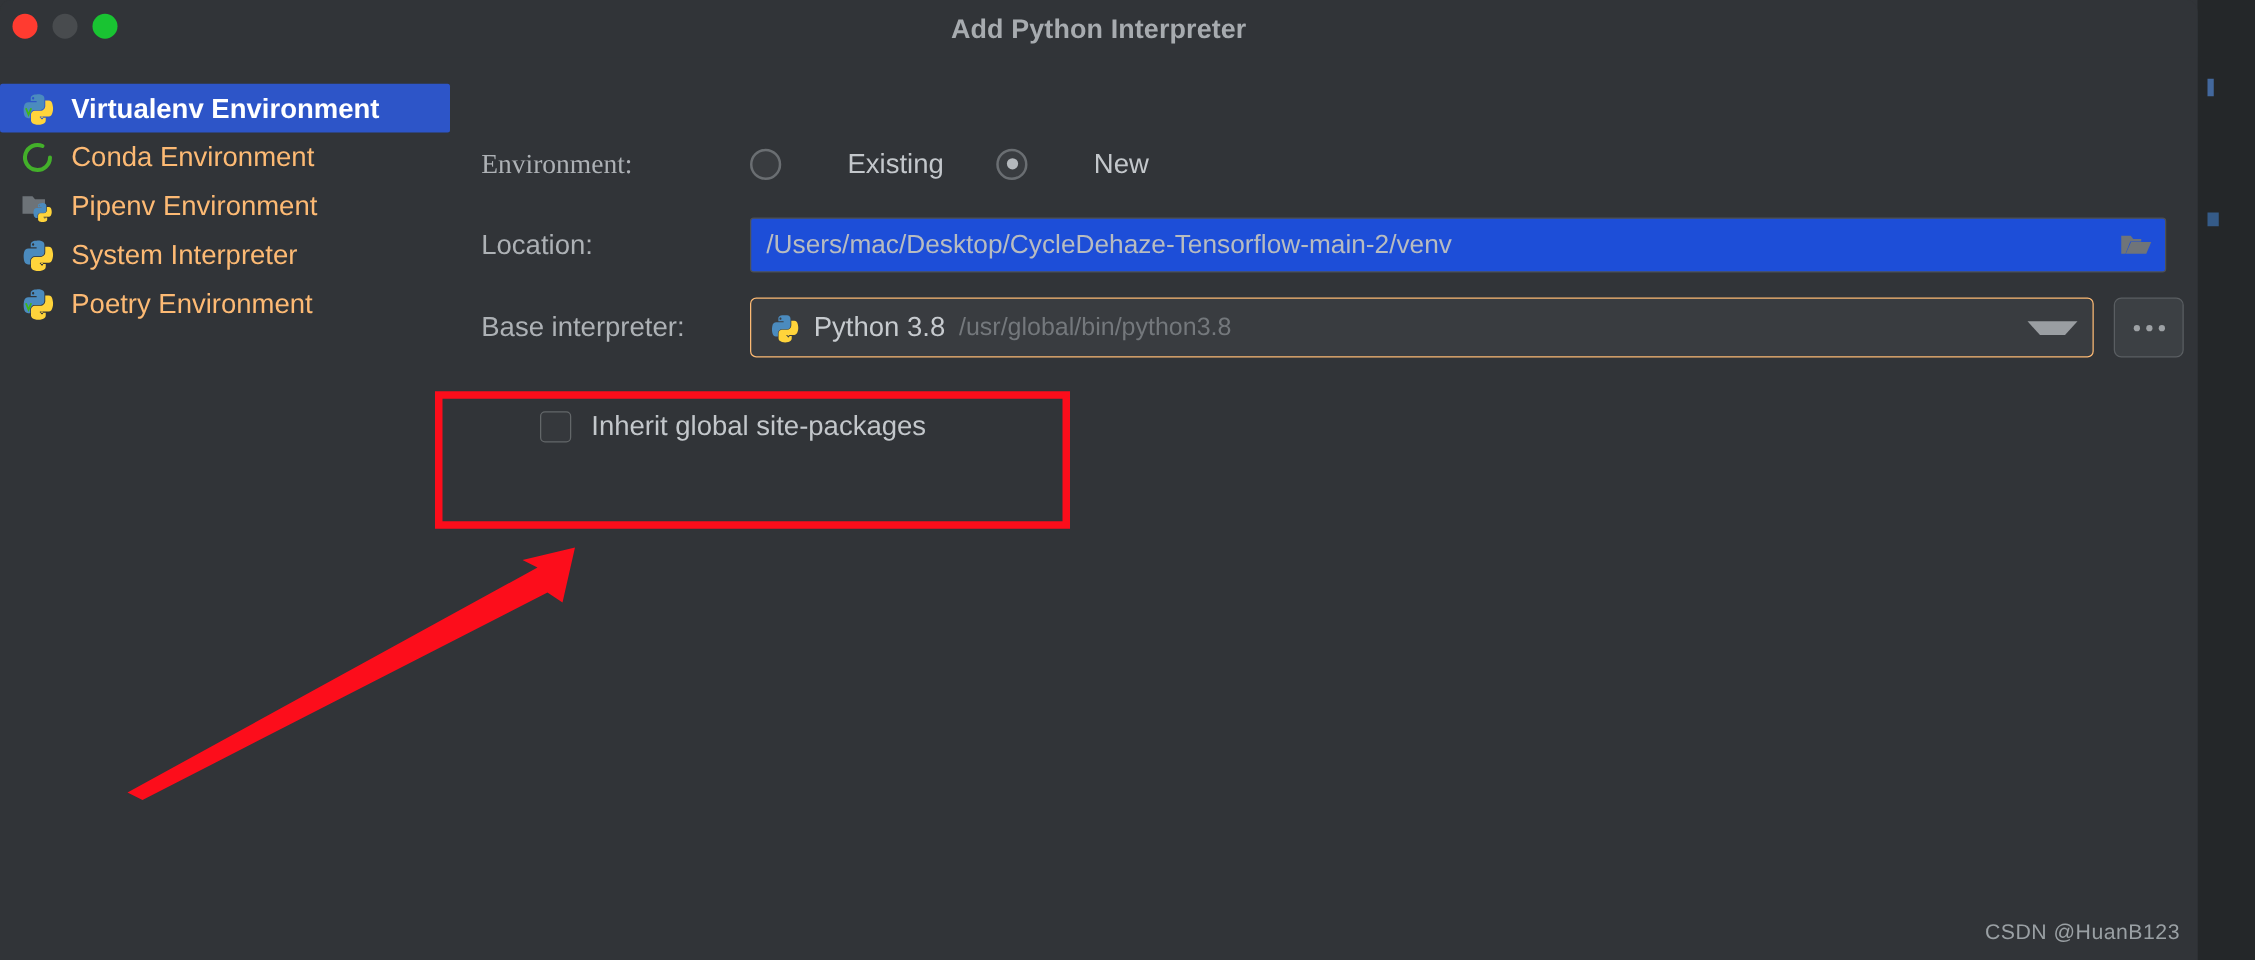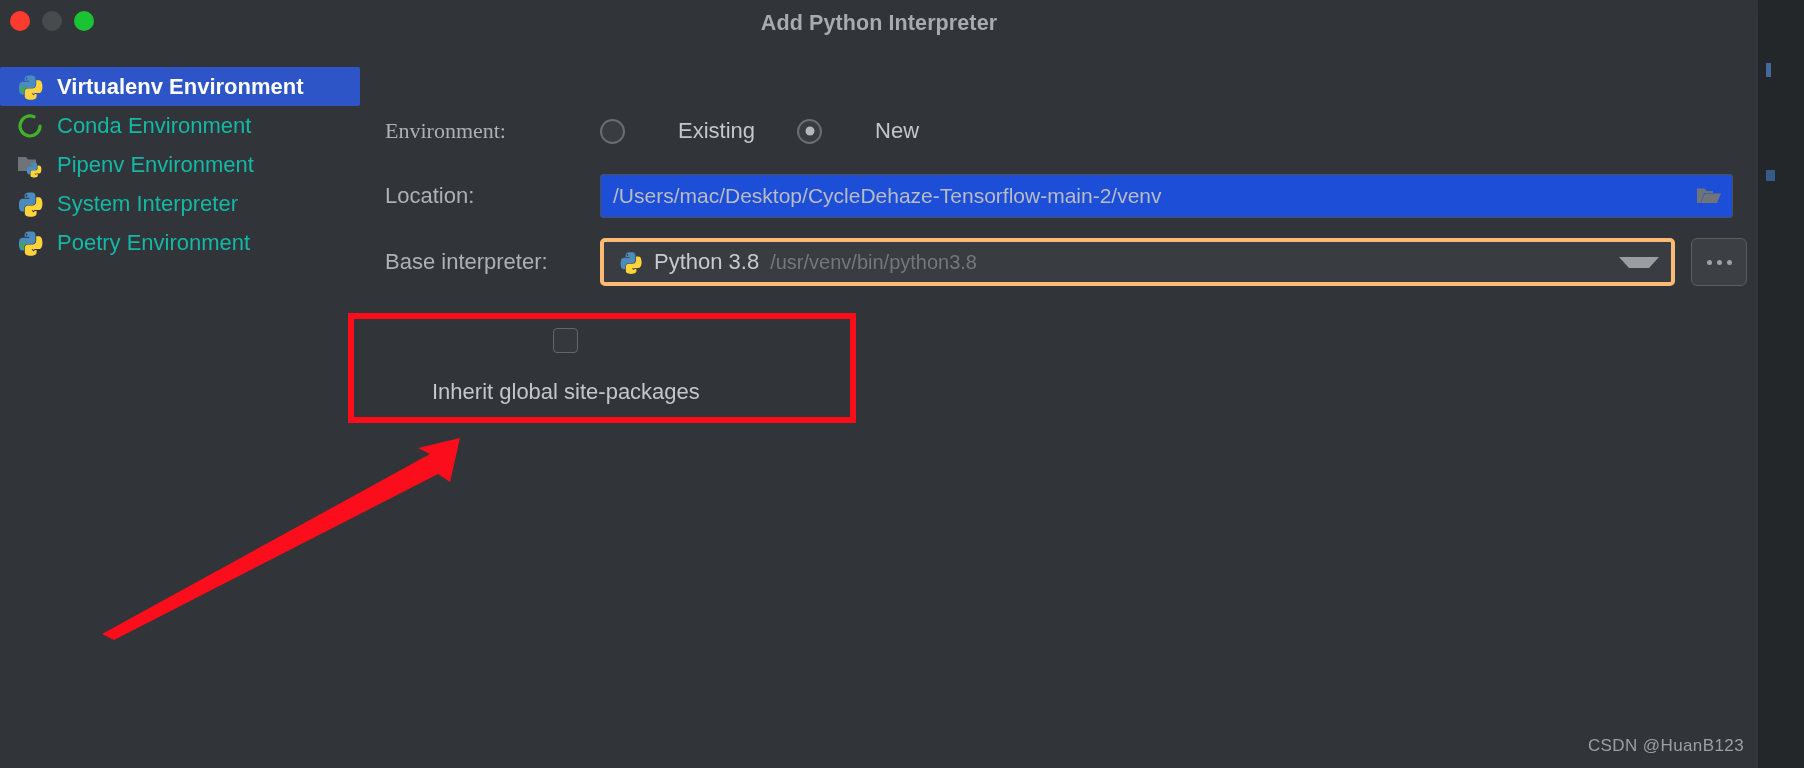--- a/index.html
+++ b/index.html
@@ -99,21 +99,21 @@
     box-sizing: border-box;
     gap: 13px;
   }
   .side-item.selected {
     background: #2d55c8;
     width: 360px;
     border-radius: 2px;
   }
   .side-label {
     font-size: 22px;
-    color: #14b8a6;
+    color: #fdba74;
     white-space: nowrap;
   }
   .side-item.selected .side-label {
     color: #ffffff;
     font-weight: bold;
   }
   .side-icon {
     width: 28px; height: 28px;
     flex: 0 0 28px;
     position: relative;
@@ -197,21 +197,21 @@
     overflow: hidden;
     flex: 1;
   }
   .folder-icon { width: 26px; height: 22px; flex: 0 0 26px; }
 
   
   .combo {
     width: 1075px;
     height: 48px;
     background: #393c40;
-    border: 4px solid #fdba74;
+    border: 1px solid #fdba74;
     border-radius: 5px;
     box-sizing: border-box;
     display: flex;
     align-items: center;
     padding: 0 12px 0 14px;
     gap: 11px;
   }
   .combo .py-name {
     font-size: 22px;
     color: #c7cbcf;
@@ -249,22 +249,21 @@
     display: block;
   }
 
   
   .row-check {
     position: absolute;
     top: 282px;
     left: 47px;
     display: flex;
     align-items: center;
-    gap: 26px;
-    flex-direction: column;
+    gap: 16px;
   }
   .checkbox {
     width: 25px; height: 25px;
     border: 1px solid #636769;
     border-radius: 4px;
     background: #35383c;
     box-sizing: border-box;
     flex: 0 0 25px;
   }
   .check-label {
@@ -419,21 +418,21 @@
         <div class="row row-base">
           <span class="form-label label-base">Base interpreter:</span>
           <span class="combo">
             <span style="display:inline-flex">
               <svg width="25" height="25" viewBox="0 0 28 28">
                 <path d="M13 2.5c-3.2 0-4.4 1.4-4.4 3v2.3h4.7v1H6.7c-1.8 0-3.1 1.2-3.5 3.2-.4 2.3-.4 3.8 0 6.2.4 2 1.5 3.3 3.3 3.3h1.7v-2.9c0-2 1.7-3.7 3.7-3.7h4.6c1.7 0 3-1.4 3-3.1V5.5c0-1.6-1.4-2.8-3.1-3-1.2-.2-2.3-.1-3.4 0zm-2.5 2c.5 0 .9.4.9 1s-.4 1-.9 1-.9-.5-.9-1 .4-1 .9-1z" fill="#4B8BBE"></path>
                 <path d="M20.2 8.8v2.9c0 2.1-1.8 3.8-3.8 3.8h-4.6c-1.6 0-3 1.4-3 3.1v4.8c0 1.6 1.4 2.5 3 3 1.9.5 3.6.6 5.8 0 1.5-.4 3-1.3 3-3v-2.3h-4.7v-1h7c1.8 0 2.5-1.3 3.1-3.2.6-2 .6-3.9 0-6.4-.4-1.9-1.3-3.2-3.1-3.2h-2.7zm-2.6 11.5c.5 0 .9.4.9 1s-.4 1-.9 1-1-.5-1-1 .4-1 1-1z" fill="#FFD43B"></path>
               </svg>
             </span>
             <span class="py-name">Python 3.8</span>
-            <span class="py-path">/usr/venv/bin/python3.8</span>
+            <span class="py-path">/usr/global/bin/python3.8</span>
             <span class="caret"></span>
           </span>
           <span class="ellipsis-btn">
             <i></i>
             <i></i>
             <i></i>
           </span>
         </div>
 
         <div class="row-check">

